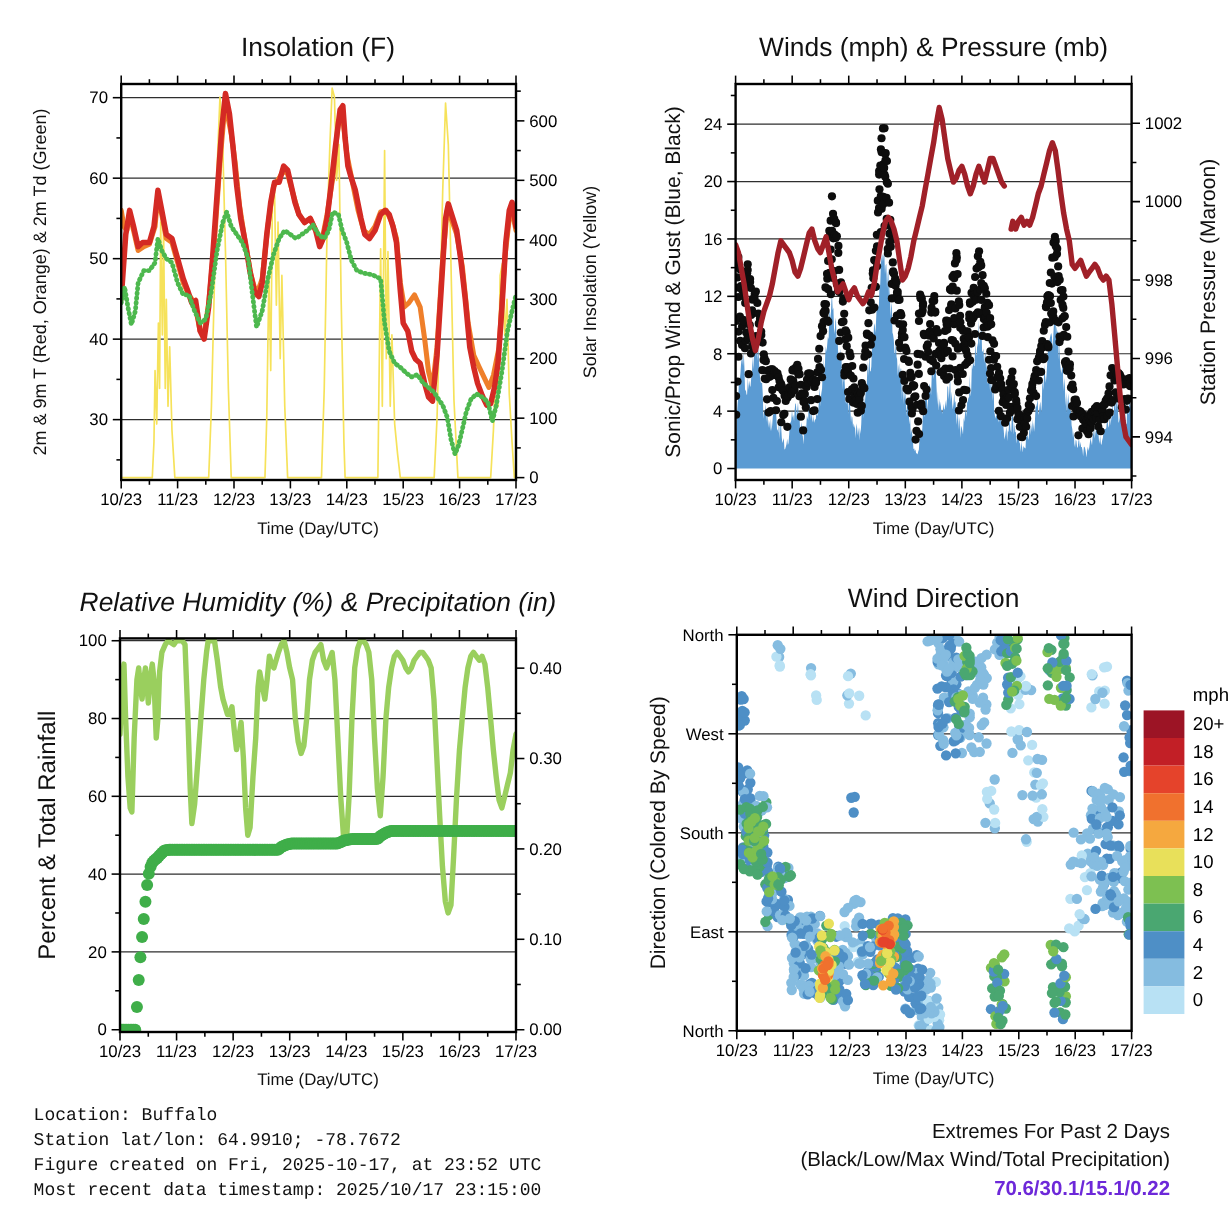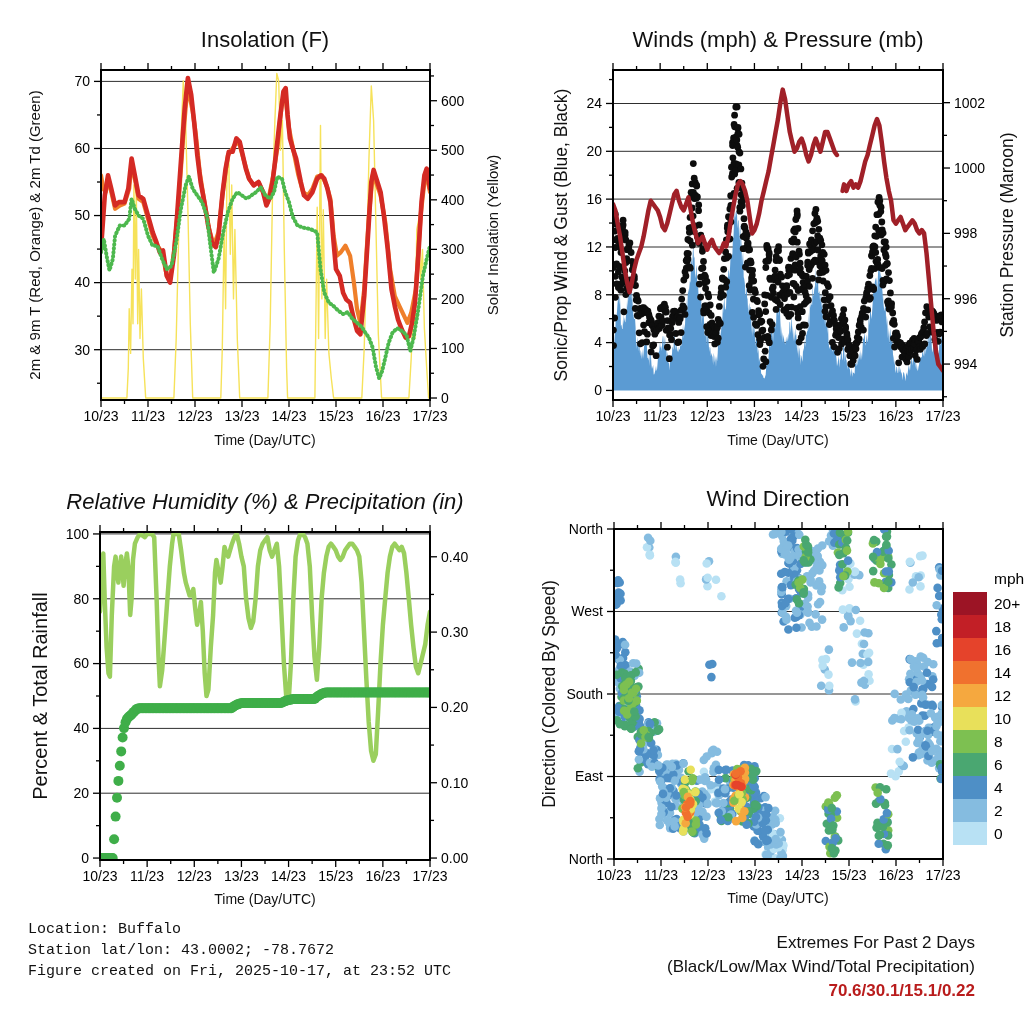--- a/index.html
+++ b/index.html
@@ -2570,22 +2570,23 @@
 
   <div class="rot" style="left:34px;top:235px;font-size:15px;">2m &amp; 9m T (Red, Orange) &amp; 2m Td (Green)</div>
   <div class="rot" style="left:492px;top:235px;font-size:15px;">Solar Insolation (Yellow)</div>
   <div class="rot" style="left:561px;top:235px;font-size:17.5px;">Sonic/Prop Wind &amp; Gust (Blue, Black)</div>
   <div class="rot" style="left:1007px;top:235px;font-size:17.5px;">Station Pressure (Maroon)</div>
   <div class="rot" style="left:40px;top:696px;font-size:20px;">Percent &amp; Total Rainfall</div>
   <div class="rot" style="left:549px;top:694px;font-size:17.5px;">Direction (Colored By Speed)</div>
 
   <div class="footer">
     <div>Location: Buffalo</div>
-    <div>Station lat/lon: 43.0002; -78.7672</div>
+    <div>Station lat/lon: 64.9910; -78.7672</div>
     <div>Figure created on Fri, 2025-10-17, at 23:52 UTC</div>
+    <div>Most recent data timestamp: 2025/10/17 23:15:00</div>
   </div>
 
   <div class="extremes">
     <div>Extremes For Past 2 Days</div>
     <div>(Black/Low/Max Wind/Total Precipitation)</div>
-    <div class="vals" style="color: #b91c1c;">70.6/30.1/15.1/0.22</div>
+    <div class="vals" style="color: #6d28d9;">70.6/30.1/15.1/0.22</div>
   </div>
 </div>
 
 </body></html>

